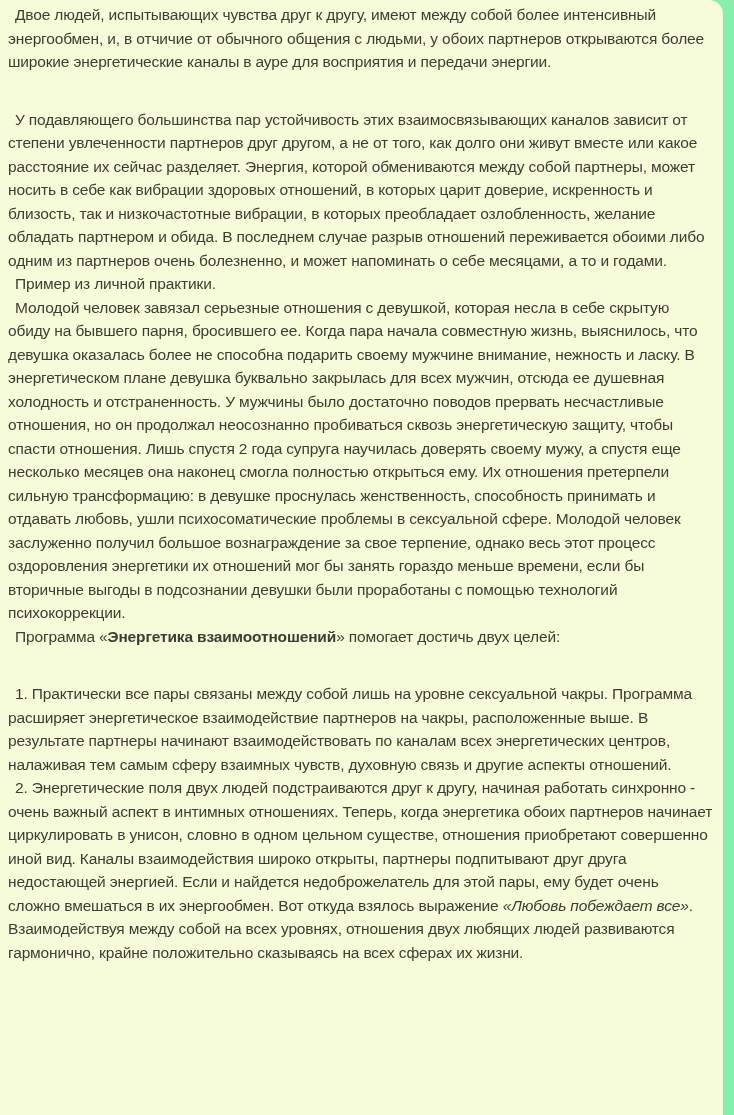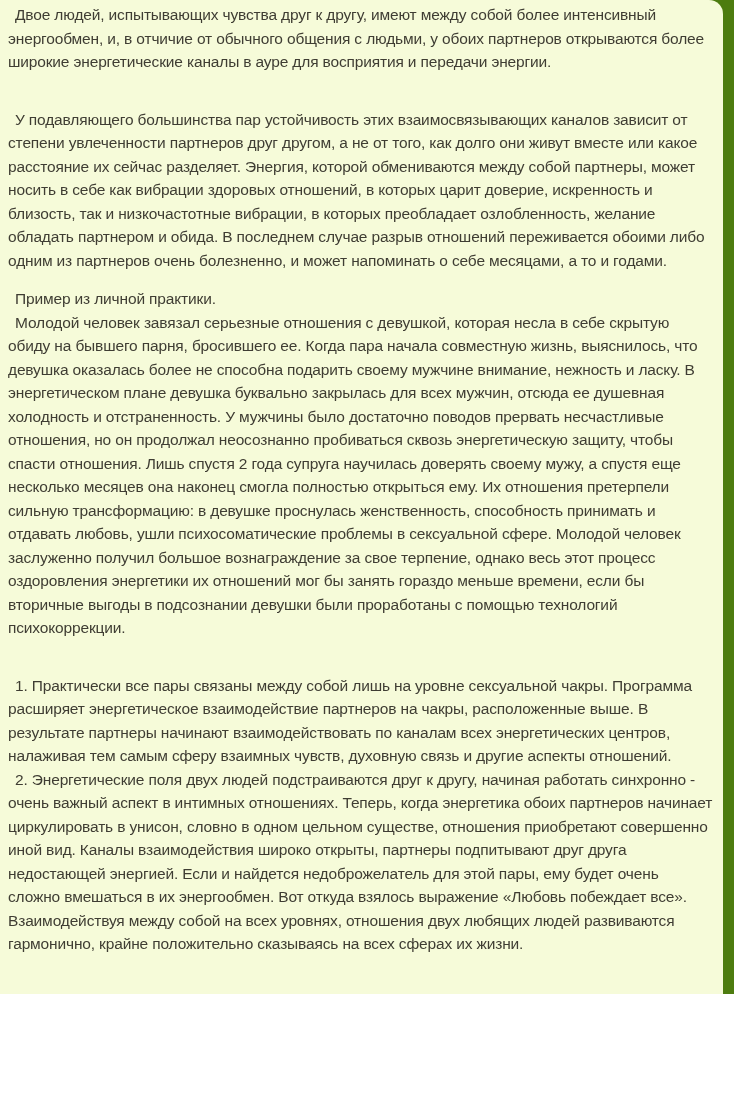--- a/index.html
+++ b/index.html
@@ -4,23 +4,23 @@
 <style>
   html, body {
     margin: 0;
     padding: 0;
     background: #ffffff;
     font-family: "Liberation Sans", sans-serif;
   }
   .viewport {
     position: relative;
     width: 734px;
-    height: 994px;
+    height: 1115px;
     overflow: hidden;
-    background: #4d7c0f;
+    background: #86efac;
   }
   .panel {
     position: absolute;
     top: 0;
     left: 0;
     width: 723px;
     min-height: 1130px;
     box-sizing: border-box;
     background: #f6fbd9;
     border-radius: 0 14px 0 0;
@@ -28,42 +28,44 @@
     color: #3f3d33;
     font-size: 15.5px;
     line-height: 23.5px;
     letter-spacing: -0.15px;
   }
   .para {
     margin: 0;
     text-indent: 7px;
   }
   .gap    { margin-top: 34px; }
-  .gap-sm { margin-top: 15px; }
+  .gap-sm { }
   .program-name {
     font-weight: bold;
     font-style: normal;
   }
   .quote {
+    font-style: italic;
     text-align: right;
   }
 </style>
 </head>
 <body>
 
 <div class="viewport">
   <div class="panel">
 
     <p class="para">Двое людей, испытывающих чувства друг к другу, имеют между собой более интенсивный энергообмен, и, в отчичие от обычного общения с людьми, у обоих партнеров открываются более широкие энергетические каналы в ауре для восприятия и передачи энергии.</p>
 
     <p class="para gap">У подавляющего большинства пар устойчивость этих взаимосвязывающих каналов зависит от степени увлеченности партнеров друг другом, а не от того, как долго они живут вместе или какое расстояние их сейчас разделяет. Энергия, которой обмениваются между собой партнеры, может носить в себе как вибрации здоровых отношений, в которых царит доверие, искренность и близость, так и низкочастотные вибрации, в которых преобладает озлобленность, желание обладать партнером и обида. В последнем случае разрыв отношений переживается обоими либо одним из партнеров очень болезненно, и может напоминать о себе месяцами, а то и годами.</p>
 
     <p class="para gap-sm">Пример из личной практики.</p>
 
     <p class="para">Молодой человек завязал серьезные отношения с девушкой, которая несла в себе скрытую обиду на бывшего парня, бросившего ее. Когда пара начала совместную жизнь, выяснилось, что девушка оказалась более не способна подарить своему мужчине внимание, нежность и ласку. В энергетическом плане девушка буквально закрылась для всех мужчин, отсюда ее душевная холодность и отстраненность. У мужчины было достаточно поводов прервать несчастливые отношения, но он продолжал неосознанно пробиваться сквозь энергетическую защиту, чтобы спасти отношения. Лишь спустя 2 года супруга научилась доверять своему мужу, а спустя еще несколько месяцев она наконец смогла полностью открыться ему. Их отношения претерпели сильную трансформацию: в девушке проснулась женственность, способность принимать и отдавать любовь, ушли психосоматические проблемы в сексуальной сфере. Молодой человек заслуженно получил большое вознаграждение за свое терпение, однако весь этот процесс оздоровления энергетики их отношений мог бы занять гораздо меньше времени, если бы вторичные выгоды в подсознании девушки были проработаны с помощью технологий психокоррекции.</p>
 
+    <p class="para gap-sm"><span>Программа «</span><span class="program-name">Энергетика взаимоотношений</span><span>» помогает достичь двух целей:</span></p>
 
     <p class="para gap">1. Практически все пары связаны между собой лишь на уровне сексуальной чакры. Программа расширяет энергетическое взаимодействие партнеров на чакры, расположенные выше. В результате партнеры начинают взаимодействовать по каналам всех энергетических центров, налаживая тем самым сферу взаимных чувств, духовную связь и другие аспекты отношений.</p>
 
     <p class="para"><span>2. Энергетические поля двух людей подстраиваются друг к другу, начиная работать синхронно - очень важный аспект в интимных отношениях. Теперь, когда энергетика обоих партнеров начинает циркулировать в унисон, словно в одном цельном существе, отношения приобретают совершенно иной вид. Каналы взаимодействия широко открыты, партнеры подпитывают друг друга недостающей энергией. Если и найдется недоброжелатель для этой пары, ему будет очень сложно вмешаться в их энергообмен. Вот откуда взялось выражение </span><span class="quote">«Любовь побеждает все»</span><span>. Взаимодействуя между собой на всех уровнях, отношения двух любящих людей развиваются гармонично, крайне положительно сказываясь на всех сферах их жизни.</span></p>
 
   </div>
 </div>
 
 </body></html>

